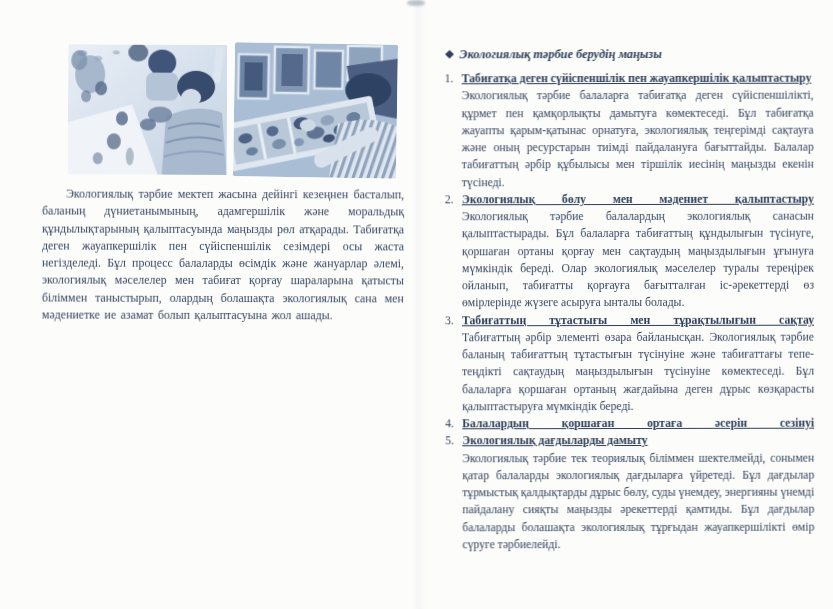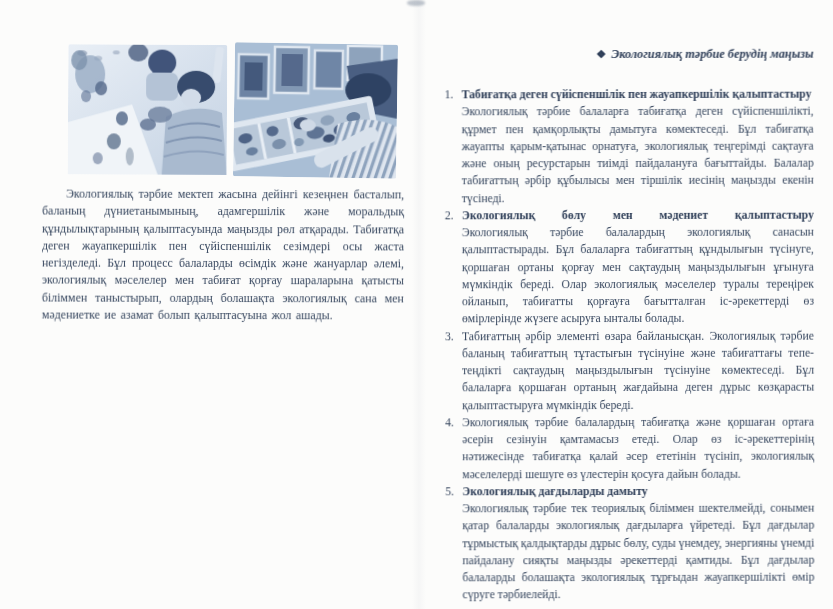--- a/index.html
+++ b/index.html
@@ -44,34 +44,35 @@
   }
 
   
   .right-col {
     position: absolute; left: 445px; top: 46px; width: 369px;
     color: var(--ink, #37475f);
     filter: blur(.25px);
     transform: rotate(-.1deg);
   }
   .heading {
-    text-align: right;
+    text-align: left;
     font-style: italic; font-weight: bold;
     font-size: 12.3px; line-height: 16px;
-    margin-bottom: 24px;
+    margin-bottom: 8px;
     color: var(--ink-bold, #2e3e58);
   }
   .heading .sym { font-style: normal; margin-right: 5px; font-size: 11px; }
   .eco-list { }
   .list-item { display: flex; font-size: 11.7px; line-height: 17.25px; }
   .num { width: 17px; flex: none; }
   .item-text { flex: 1; min-width: 0; }
   .item-title {
     display: block; font-weight: bold;
     color: var(--ink-bold, #2e3e58);
+    text-decoration: underline;
   }
   .title-stretch { text-align: justify; text-align-last: justify; }
   .item-body { display: block; text-align: justify; font-family: Liberation Serif, serif; }
 </style>
 </head>
 <body style="background: rgb(252, 252, 251);">
 
 <div class="spine-mark"></div>
 <div class="gutter-shade"></div>
 
@@ -193,28 +194,29 @@
       <span class="num">2.</span>
       <div class="item-text">
         <span class="item-title title-stretch">Экологиялық бөлу мен мәдениет қалыптастыру</span>
         <span class="item-body">Экологиялық тәрбие балалардың экологиялық санасын қалыптастырады. Бұл балаларға табиғаттың құндылығын түсінуге, қоршаған ортаны қорғау мен сақтаудың маңыздылығын ұғынуға мүмкіндік береді. Олар экологиялық мәселелер туралы тереңірек ойланып, табиғатты қорғауға бағытталған іс-әрекеттерді өз өмірлерінде жүзеге асыруға ынталы болады.</span>
       </div>
     </div>
 
     <div class="list-item">
       <span class="num">3.</span>
       <div class="item-text">
+        <span class="item-title title-stretch">Табиғаттың тұтастығы мен тұрақтылығын сақтау</span>
         <span class="item-body">Табиғаттың әрбір элементі өзара байланысқан. Экологиялық тәрбие баланың табиғаттың тұтастығын түсінуіне және табиғаттағы тепе-теңдікті сақтаудың маңыздылығын түсінуіне көмектеседі. Бұл балаларға қоршаған ортаның жағдайына деген дұрыс көзқарасты қалыптастыруға мүмкіндік береді.</span>
       </div>
     </div>
 
     <div class="list-item">
       <span class="num">4.</span>
       <div class="item-text">
-        <span class="item-body">Экологиялық тәрбие балалардың табиғатқа және қоршаған ортаға әсерін сезінуін қамтамасыз етеді. Олар өз іс-әрекеттерінің нәтижесінде табиғатқа қалай әсер ететінін түсініп, экологиялық мәселелерді шешуге өз үлестерін қосуға дайын болады.</span>
+        <span class="item-title title-stretch">Балалардың қоршаған ортаға әсерін сезінуі</span>
       </div>
     </div>
 
     <div class="list-item">
       <span class="num">5.</span>
       <div class="item-text">
         <span class="item-title">Экологиялық дағдыларды дамыту</span>
         <span class="item-body">Экологиялық тәрбие тек теориялық біліммен шектелмейді, сонымен қатар балаларды экологиялық дағдыларға үйретеді. Бұл дағдылар тұрмыстық қалдықтарды дұрыс бөлу, суды үнемдеу, энергияны үнемді пайдалану сияқты маңызды әрекеттерді қамтиды. Бұл дағдылар балаларды болашақта экологиялық тұрғыдан жауапкершілікті өмір сүруге тәрбиелейді.</span>
       </div>
     </div>

